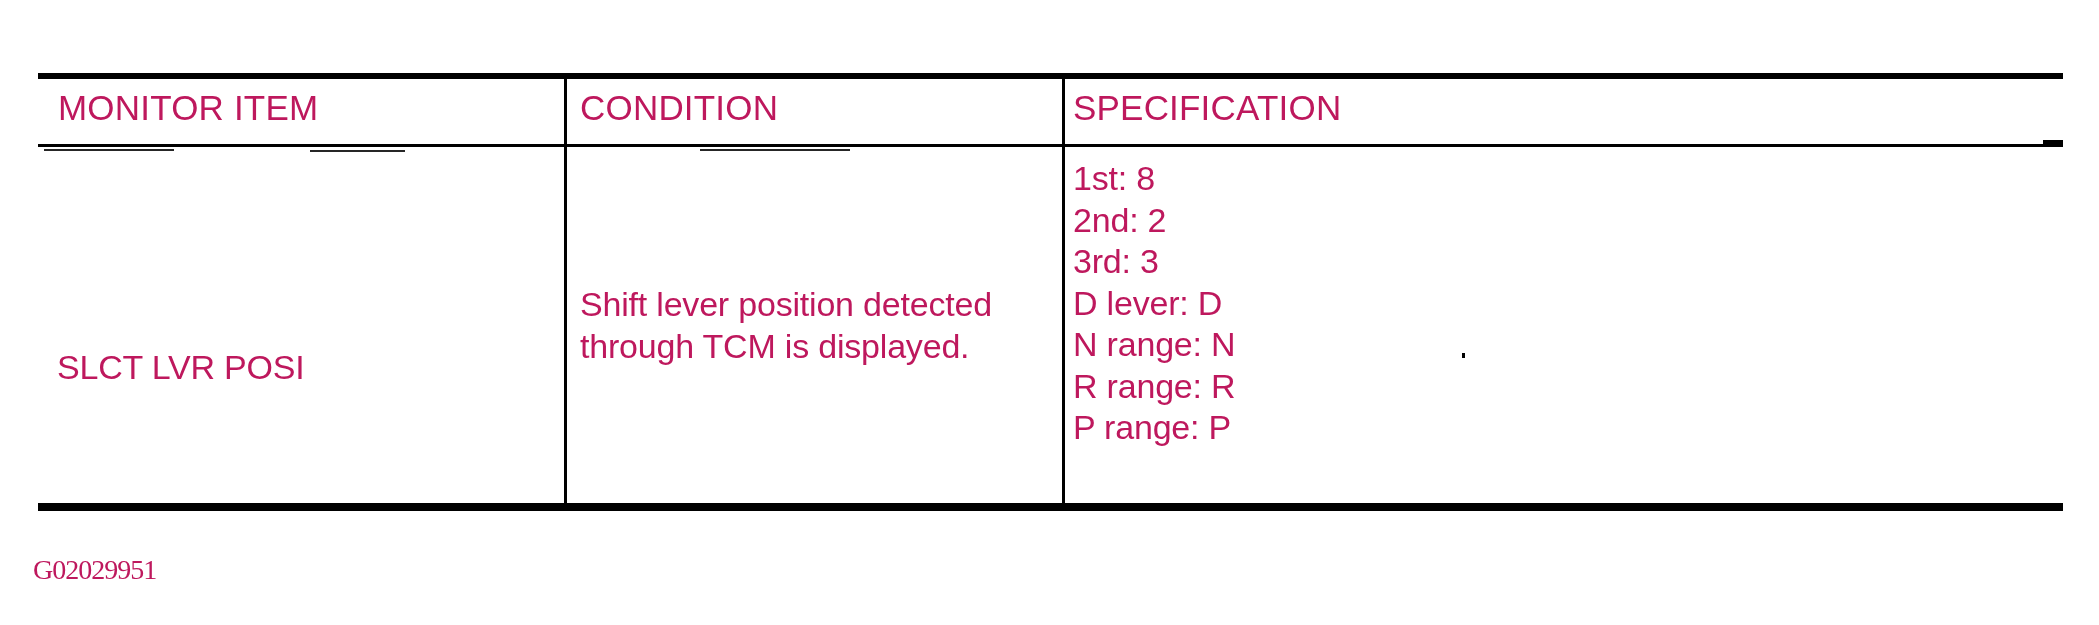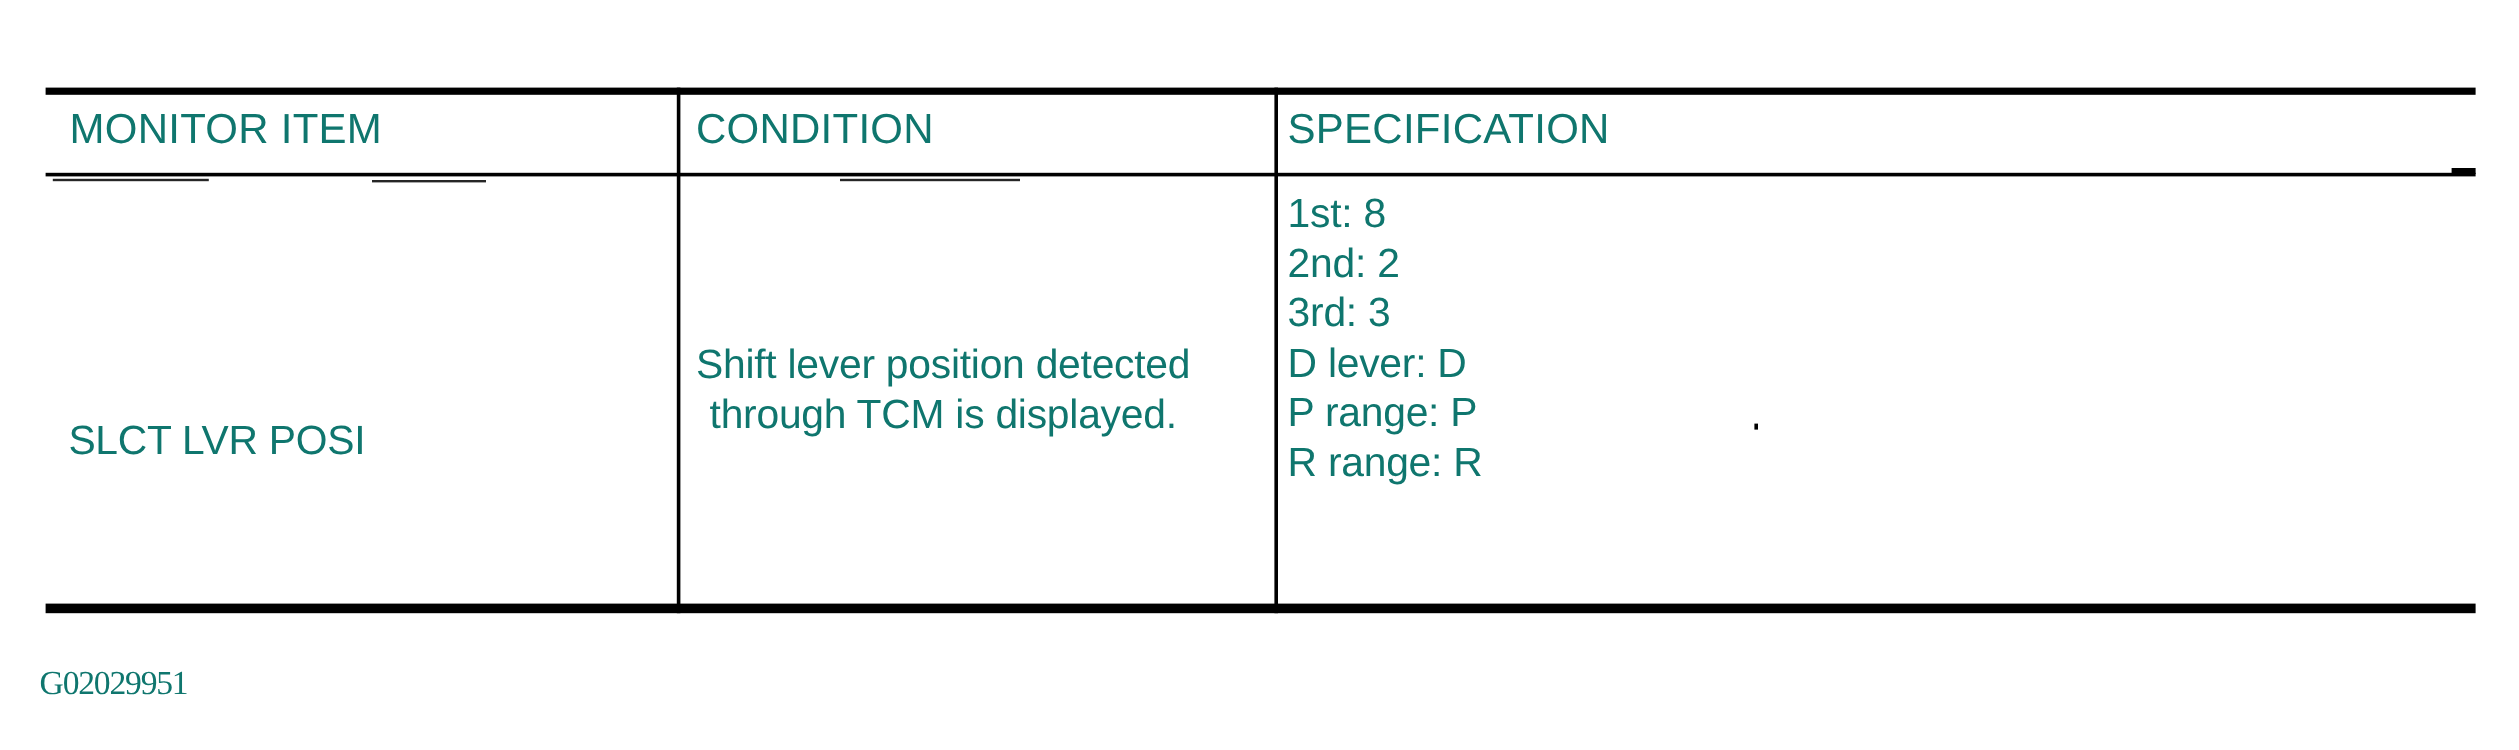--- a/index.html
+++ b/index.html
@@ -6,21 +6,21 @@
     margin: 0;
     padding: 0;
     background: #ffffff;
   }
   #page {
     position: relative;
     width: 2099px;
     height: 625px;
     background: #ffffff;
     font-family: "Liberation Sans", "DejaVu Sans", sans-serif;
-    color: #0f766e;
+    color: #be185d;
     overflow: hidden;
   }
   .rule {
     position: absolute;
     background: #000000;
   }
   .hdr {
     position: absolute;
     font-size: 35px;
     line-height: 35px;
@@ -64,21 +64,21 @@
   #sep-tick   { left: 2043px; top: 140px; width: 20px; height: 5px; opacity: 1; }
   #sep-ghost-a{ left: 44px;   top: 149px; width: 130px; height: 2px; }
   #sep-ghost-b{ left: 310px;  top: 150px; width: 95px;  height: 2px; }
   #sep-ghost-c{ left: 700px;  top: 149px; width: 150px; height: 2px; }
   #scan-speck { left: 1462px; top: 353px; width: 3px;   height: 5px; opacity: 1; }
   
   #hdr-monitor   { left: 58px;   top: 90px; }
   #hdr-condition { left: 580px;  top: 90px; }
   #hdr-spec      { left: 1073px; top: 90px; }
   #cell-monitor  { left: 57px;   top: 306px; margin-top: 44px; }
-  #condition-block { left: 580px;  top: 283px; text-align: center; }
+  #condition-block { left: 580px;  top: 283px; }
   #spec-block      { left: 1073px; top: 158px; }
 </style>
 </head>
 <body>
 
 <div id="page">
 
   <div id="spec-table">
 
     <div class="rule" id="top-border"></div>
@@ -102,21 +102,22 @@
     <div class="multiline" id="condition-block">
       <span class="line">Shift lever position detected</span>
       <span class="line">through TCM is displayed.</span>
     </div>
 
     <div class="multiline" id="spec-block">
       <span class="line">1st: 8</span>
       <span class="line">2nd: 2</span>
       <span class="line">3rd: 3</span>
       <span class="line">D lever: D</span>
+      <span class="line">N range: N</span>
+      <span class="line">R range: R</span>
       <span class="line">P range: P</span>
-      <span class="line">R range: R</span>
     </div>
 
   </div>
 
   <div id="figure-id">G02029951</div>
 
 </div>
 
 </body></html>

